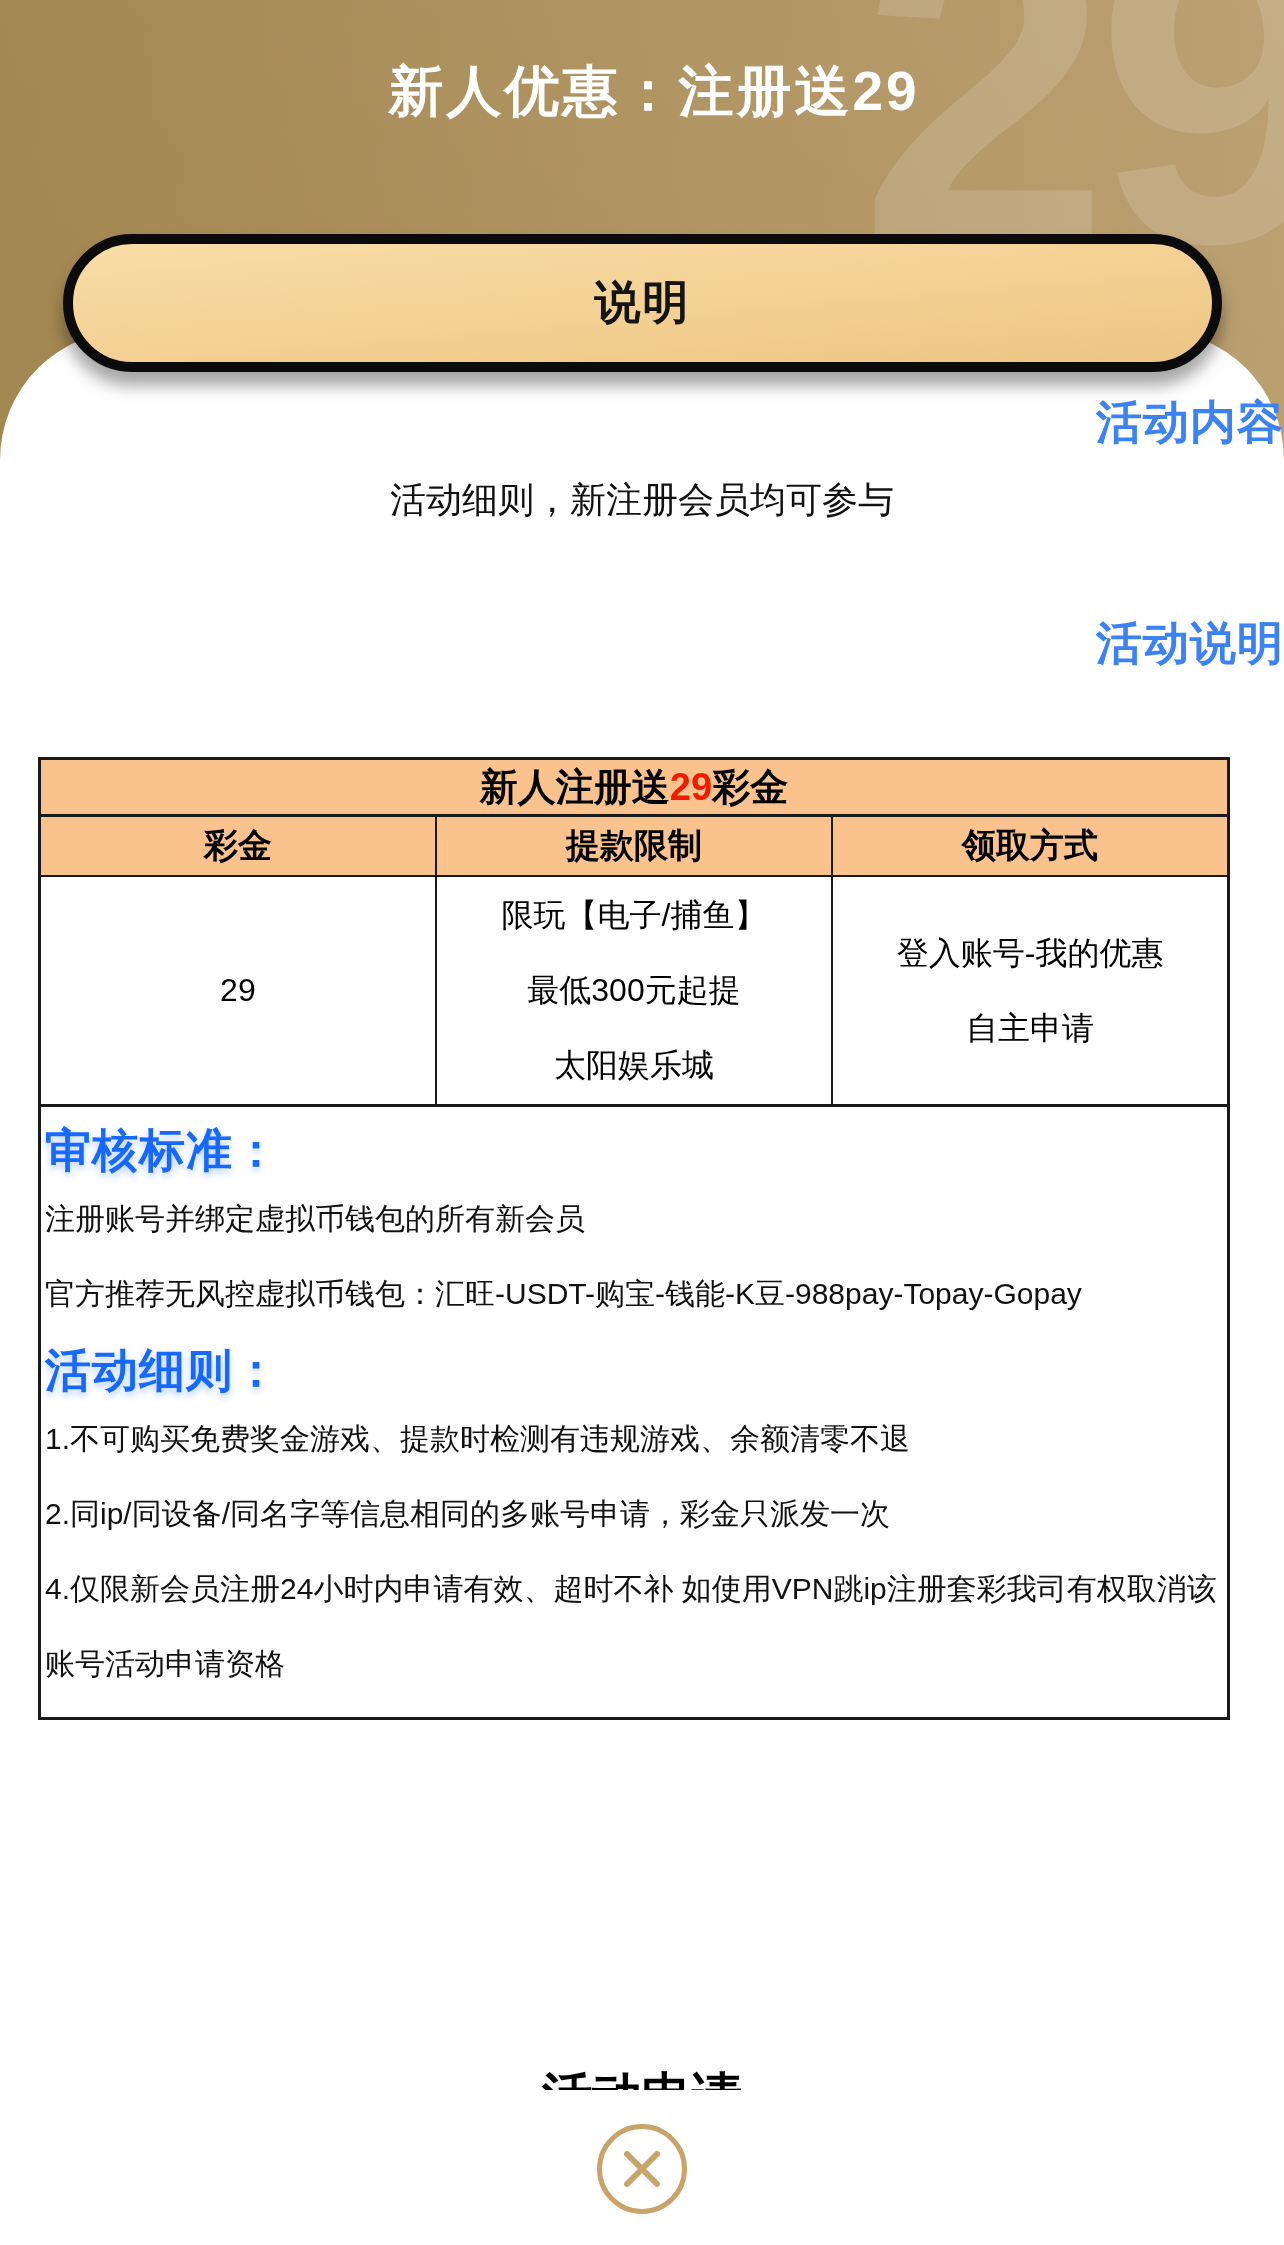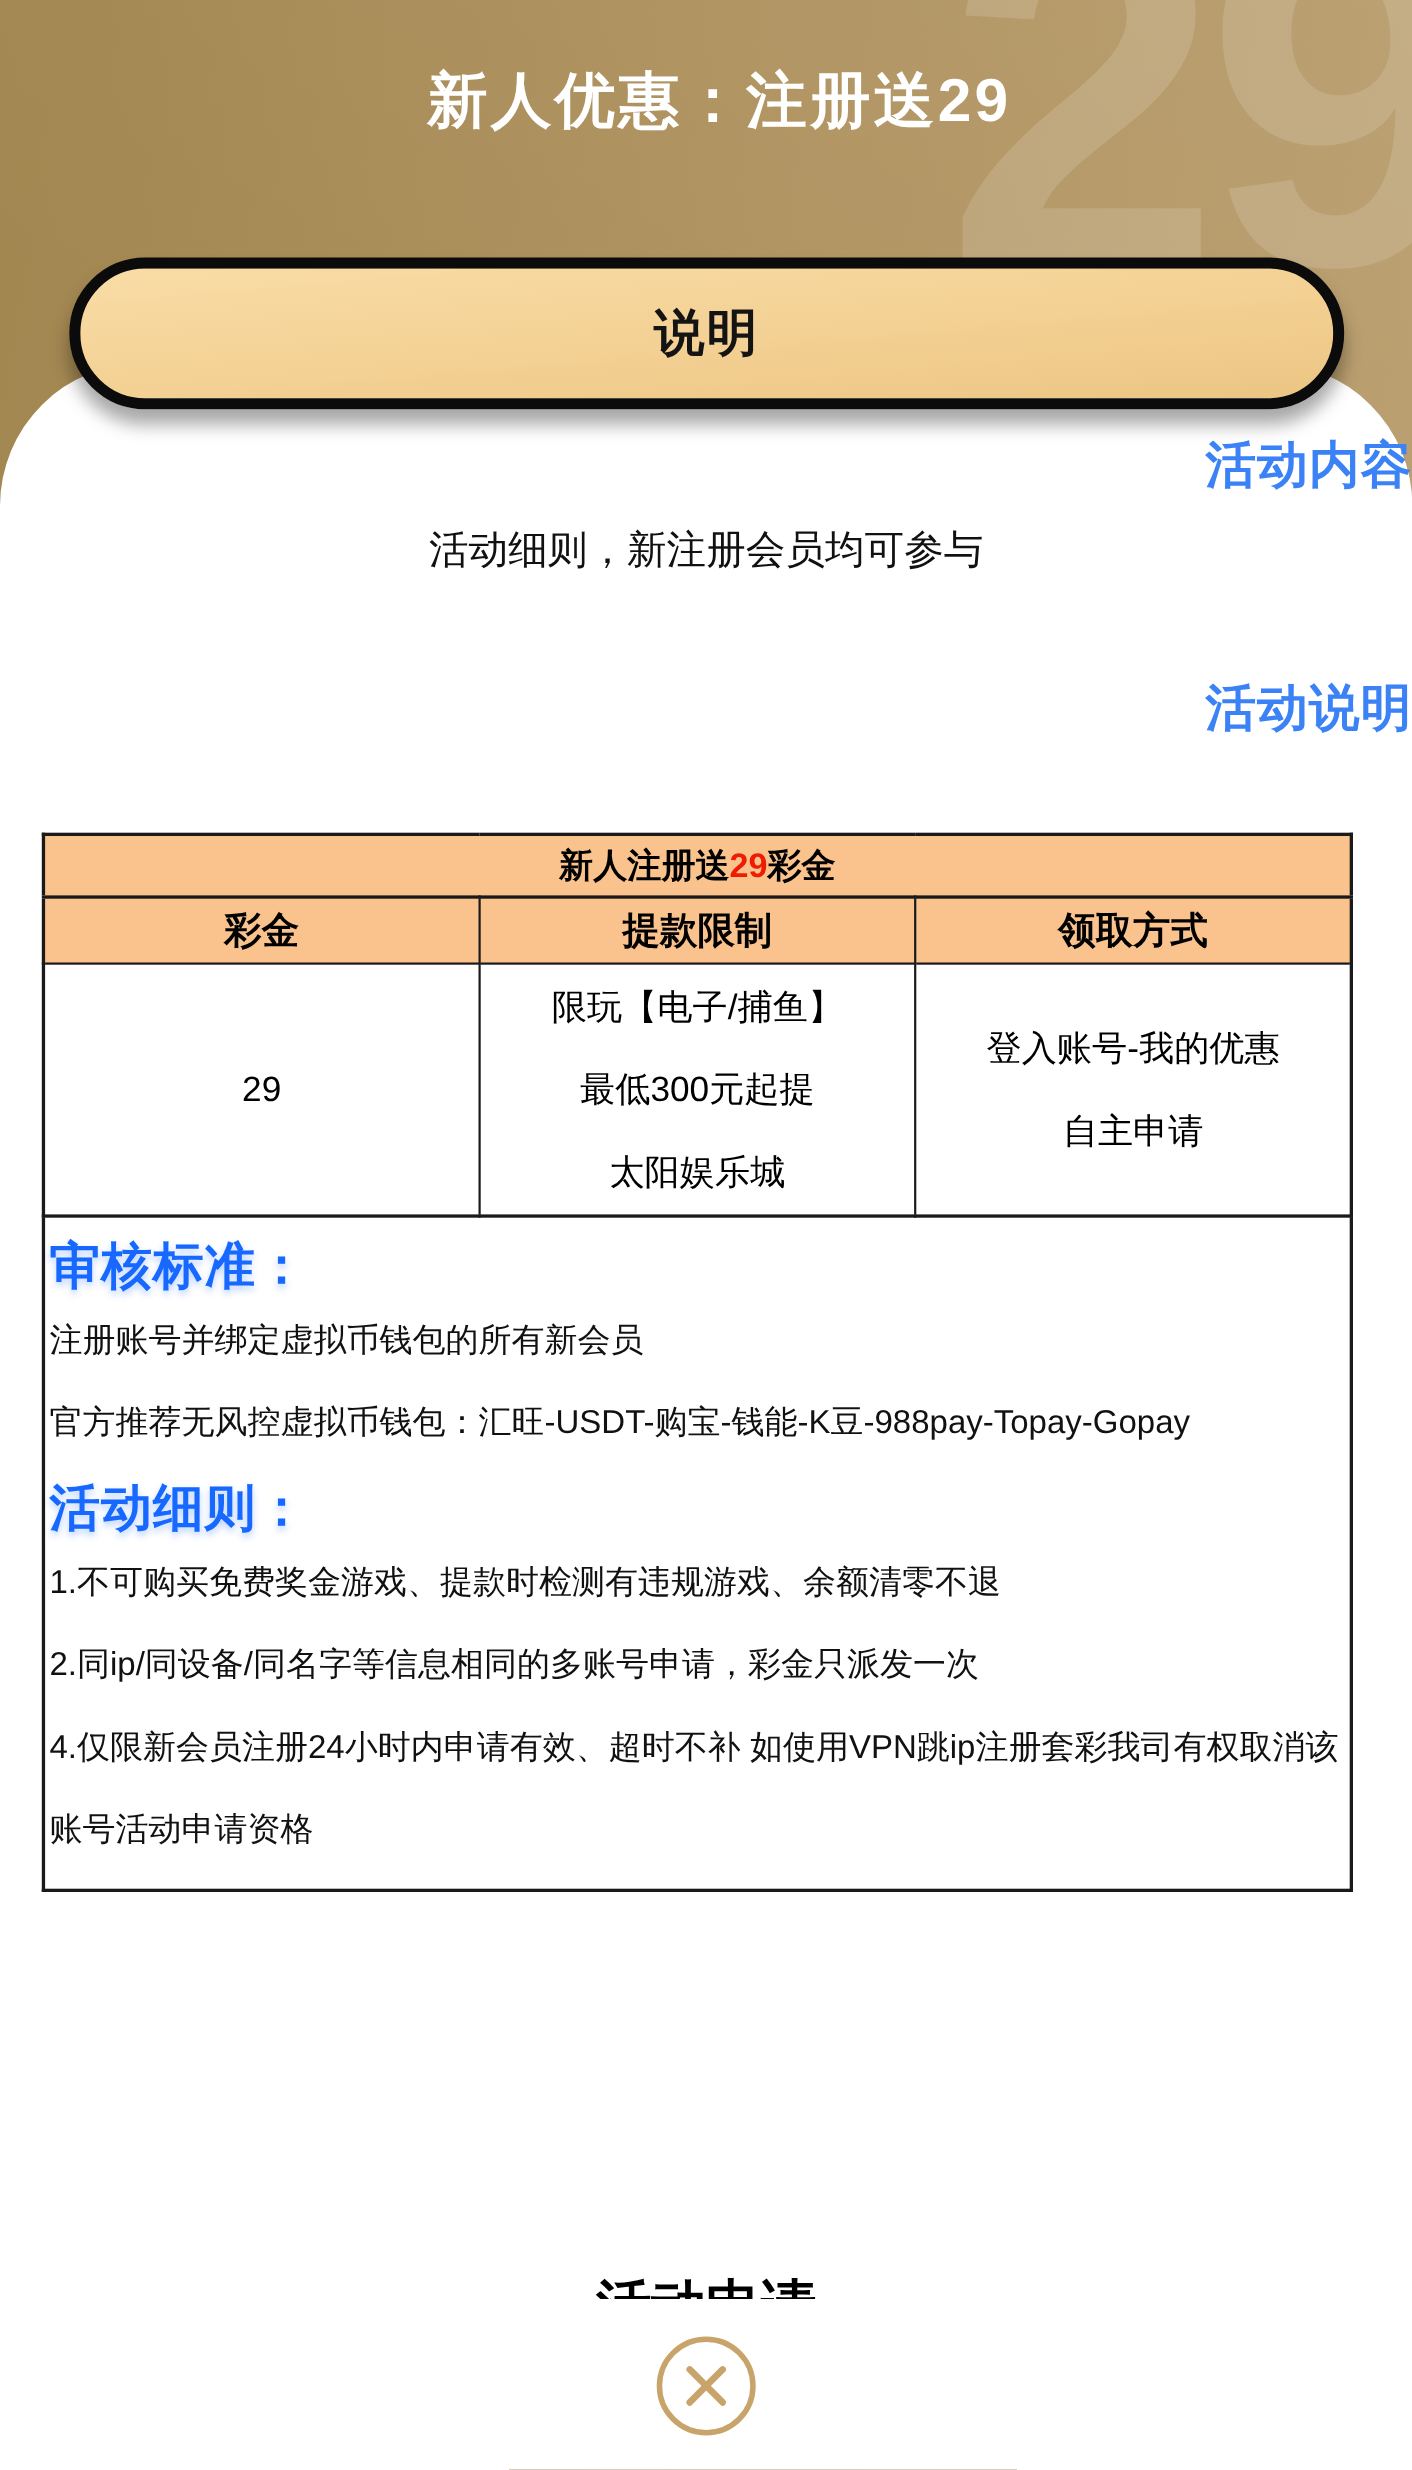--- a/index.html
+++ b/index.html
@@ -47,21 +47,21 @@
   table.promo{
     border-collapse:collapse;table-layout:fixed;
     width:1192px;margin:82px 0 0 38px;
     border:3px solid #1a1a1a;
   }
   table.promo td{
     border:2px solid #1a1a1a;text-align:center;vertical-align:middle;
     color:#000;
   }
   .t-title{
-    background:#fac28c;height:52px;font-size:31px;font-weight:bold;
+    background:#fac28c;height:52px;font-size:38px;font-weight:bold;
     border-bottom:3px solid #1a1a1a !important;
   }
   .t-title .hl{color:#ee1c00;}
   .t-head td{
     background:#fac28c;height:56px;font-size:34px;font-weight:bold;
   }
   .t-body td{height:222px;font-size:32px;}
   .cell-line{line-height:75px;}
   .col-bonus{width:160px;}
   .col-limit{width:525px;}

